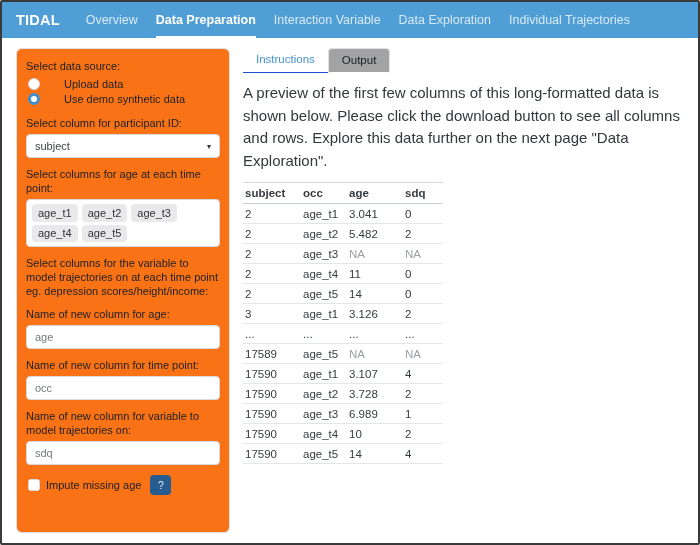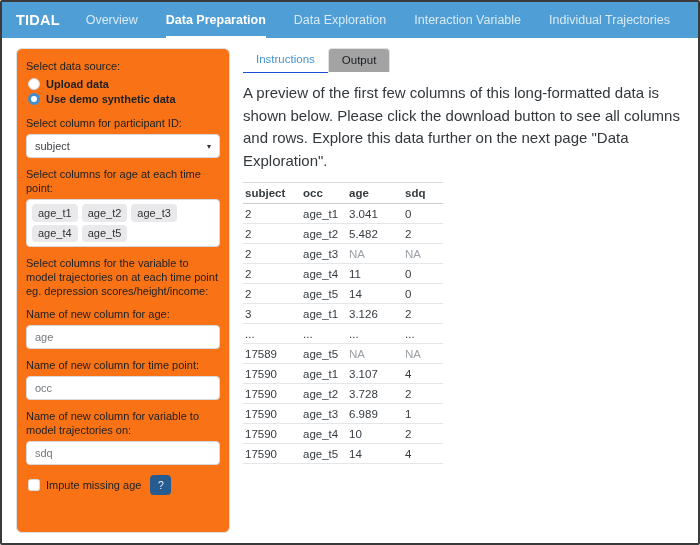--- a/index.html
+++ b/index.html
@@ -13,41 +13,41 @@
     position: relative;
   }
 
   
   .navbar {
     height: 36px; background: #4f9ed5;
     display: flex; align-items: center;
     padding: 0 14px; gap: 26px;
   }
   .brand { color: #fff; font-size: 14.5px; font-weight: bold; letter-spacing: .2px; }
-  .nav-items { display: flex; align-items: center; gap: 28px; height: 100%; }
+  .nav-items { display: flex; align-items: center; gap: 18px; height: 100%; }
   .nav-item {
     color: rgba(255,255,255,.78); font-size: 12.5px; cursor: pointer;
     height: 100%; display: flex; align-items: center;
     border-bottom: 2px solid transparent; padding-top: 2px;
   }
   .nav-item.active { color: #fff; font-weight: bold; border-bottom-color: #fff; }
 
   
   .content { display: flex; padding: 10px 12px 10px 14px; height: 505px; }
 
   
   .sidebar {
     width: 214px; min-height: 484px;
     background: #f97316; border: 1px solid #dcdfe3; border-radius: 6px;
     padding: 10px 9px 10px 9px; font-size: 11px; color: #1b1f23;
     flex-shrink: 0;
   }
   .sb-label { margin: 9px 0 4px; line-height: 1.28; }
   .sb-label.first { margin-top: 0; }
-  .radio-row { display: flex; align-items: flex-start; gap: 6px; padding: 1px 0 2px 2px; height: 15px; cursor: pointer; font-weight: bold; }
+  .radio-row { display: flex; align-items: flex-start; gap: 24px; padding: 1px 0 2px 2px; height: 15px; cursor: pointer; }
   .radio-dot { width: 12px; height: 12px; border-radius: 50%; background: #fff; border: 1px solid #d3d7db; flex-shrink: 0; }
   .radio-dot.checked { border: 3.5px solid #3e8fd0; }
   .select-box {
     background: #fff; border: 1px solid #d6d9dd; border-radius: 4px;
     height: 24px; display: flex; align-items: center; justify-content: space-between;
     padding: 0 8px; color: #3f4449; cursor: pointer;
   }
   .caret { font-size: 8px; color: #333; }
   .token-box {
     background: #fff; border: 1px solid #d6d9dd; border-radius: 4px;
@@ -98,22 +98,22 @@
 </head>
 <body>
 
 <div class="frame">
 
   <header class="navbar">
     <span class="brand">TIDAL</span>
     <nav class="nav-items">
       <span class="nav-item">Overview</span>
       <span class="nav-item active">Data Preparation</span>
+      <span class="nav-item">Interaction Variable</span>
       <span class="nav-item">Data Exploration</span>
-      <span class="nav-item">Interaction Variable</span>
       <span class="nav-item">Individual Trajectories</span>
     </nav>
   </header>
 
   <div class="content">
 
     <aside class="sidebar">
       <div class="sb-label first">Select data source:</div>
 
       <div class="radio-row">

